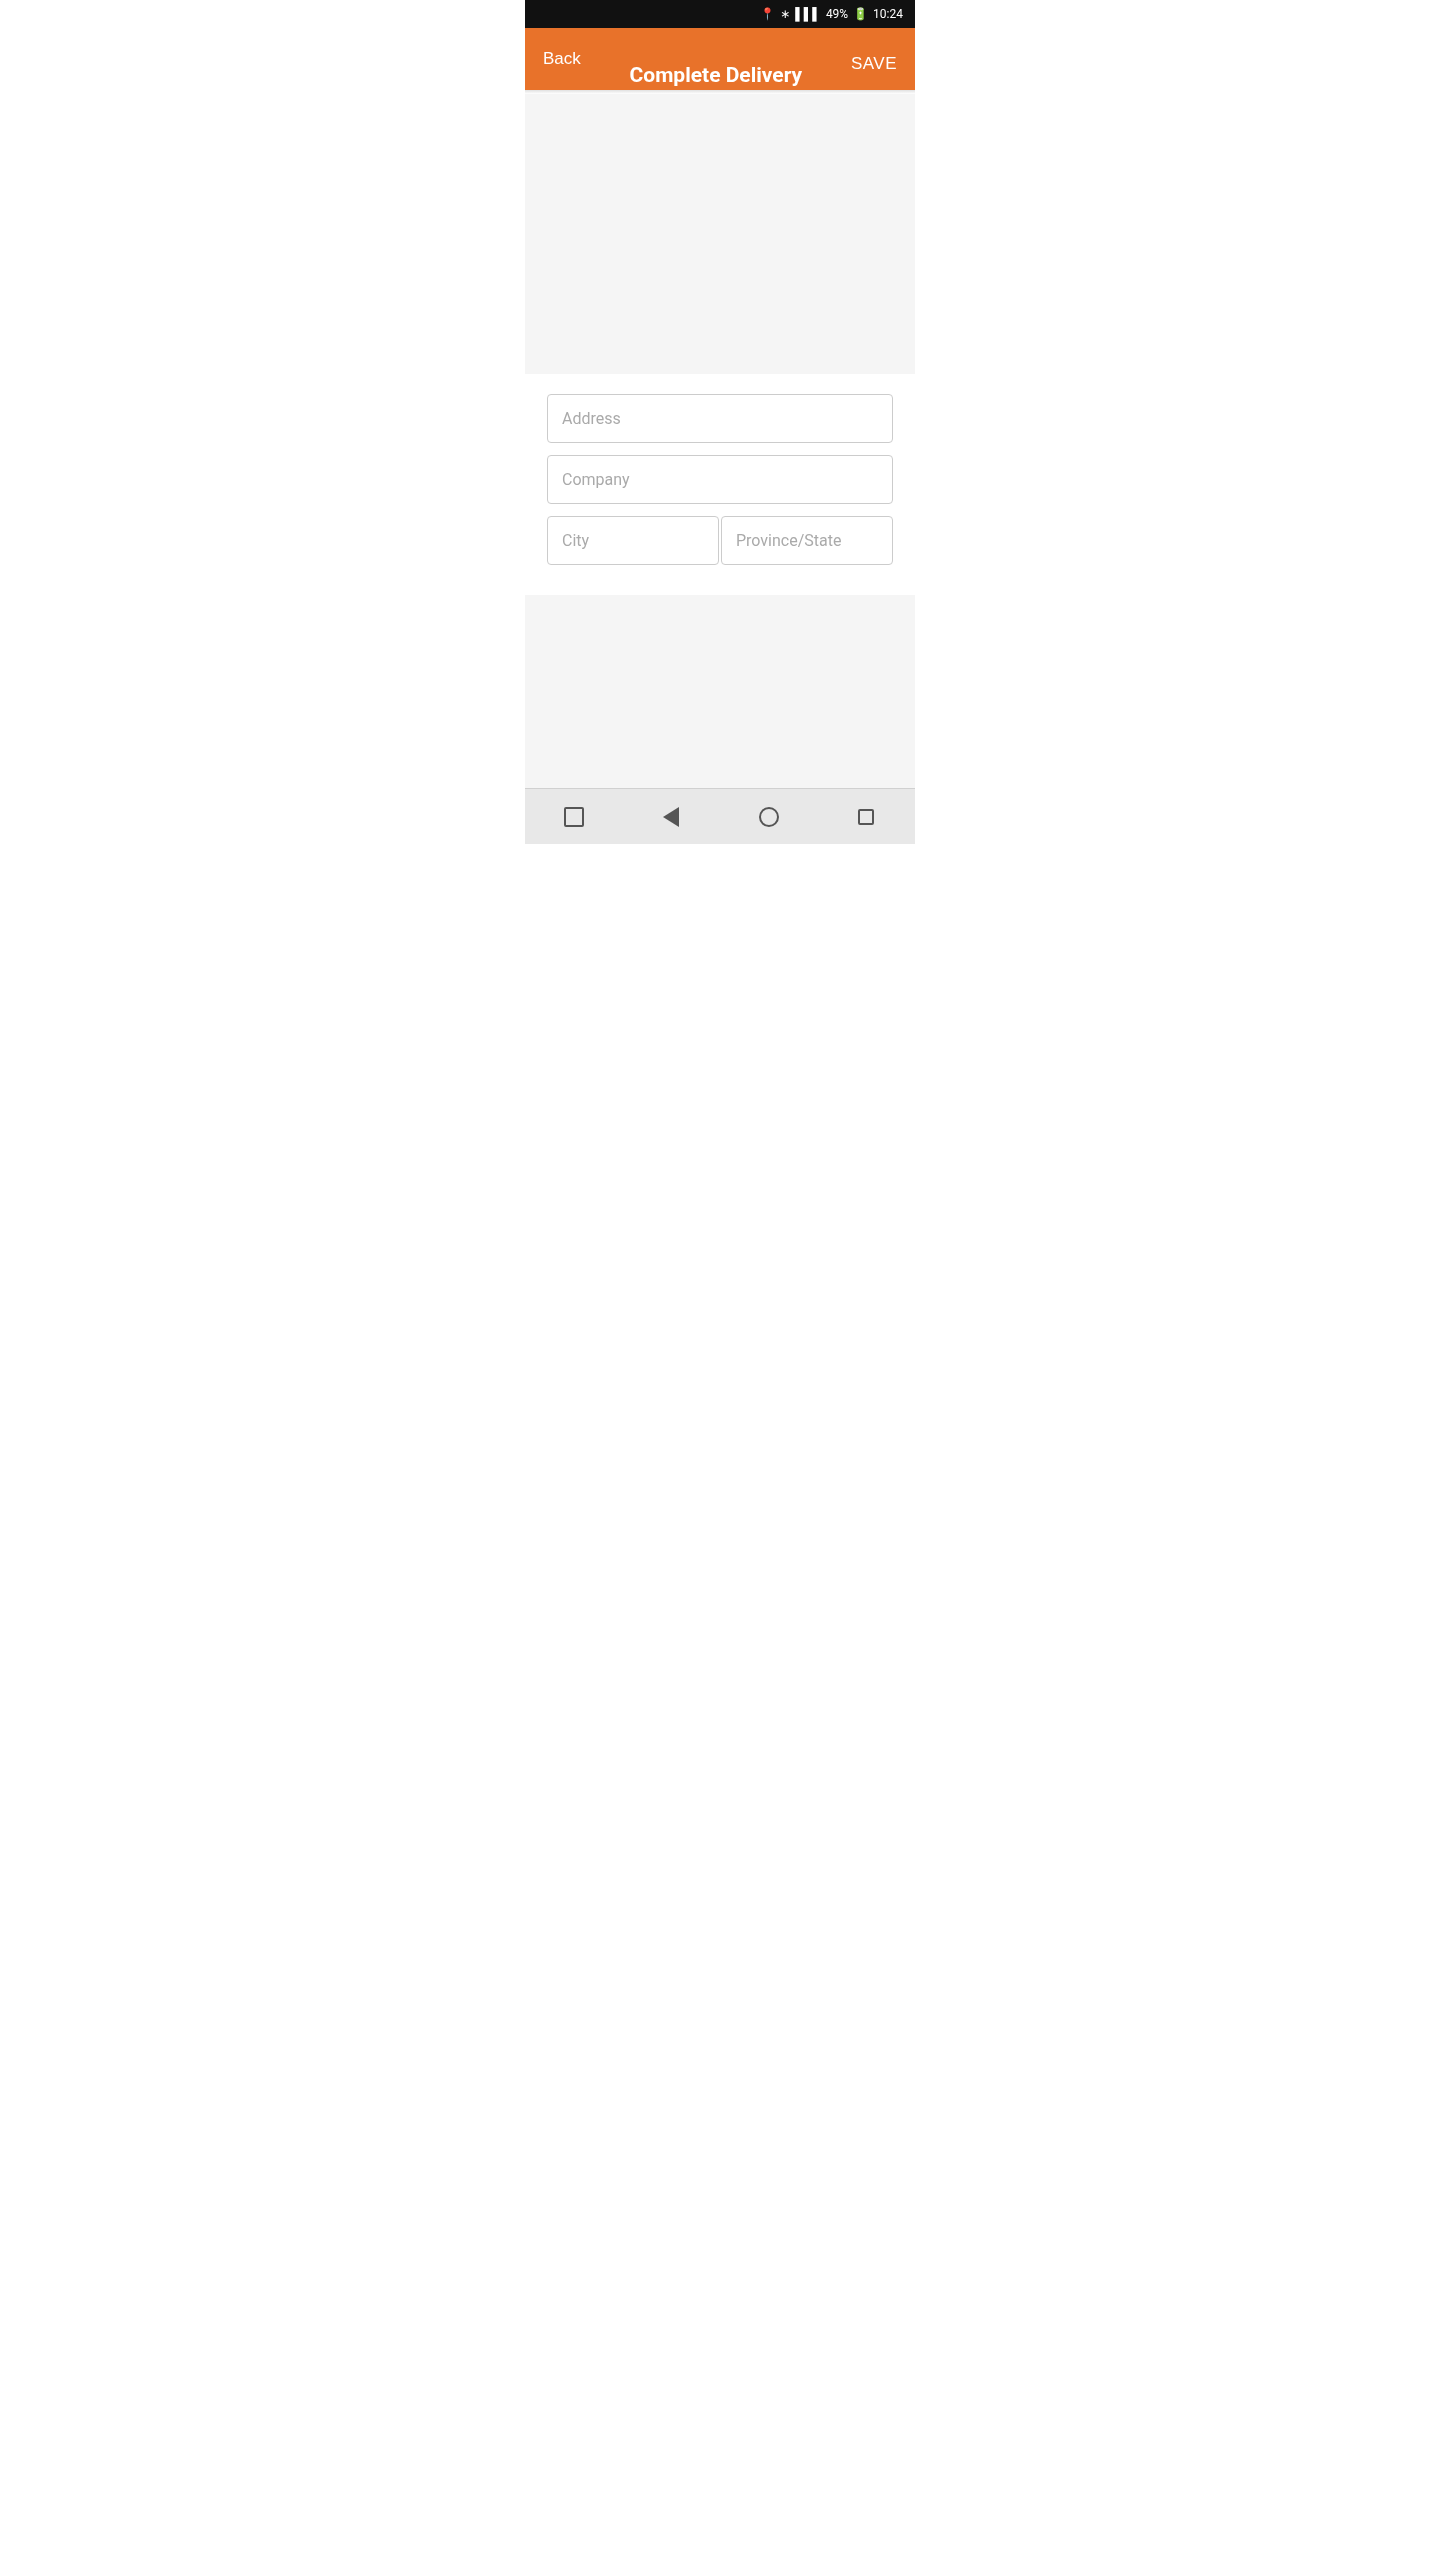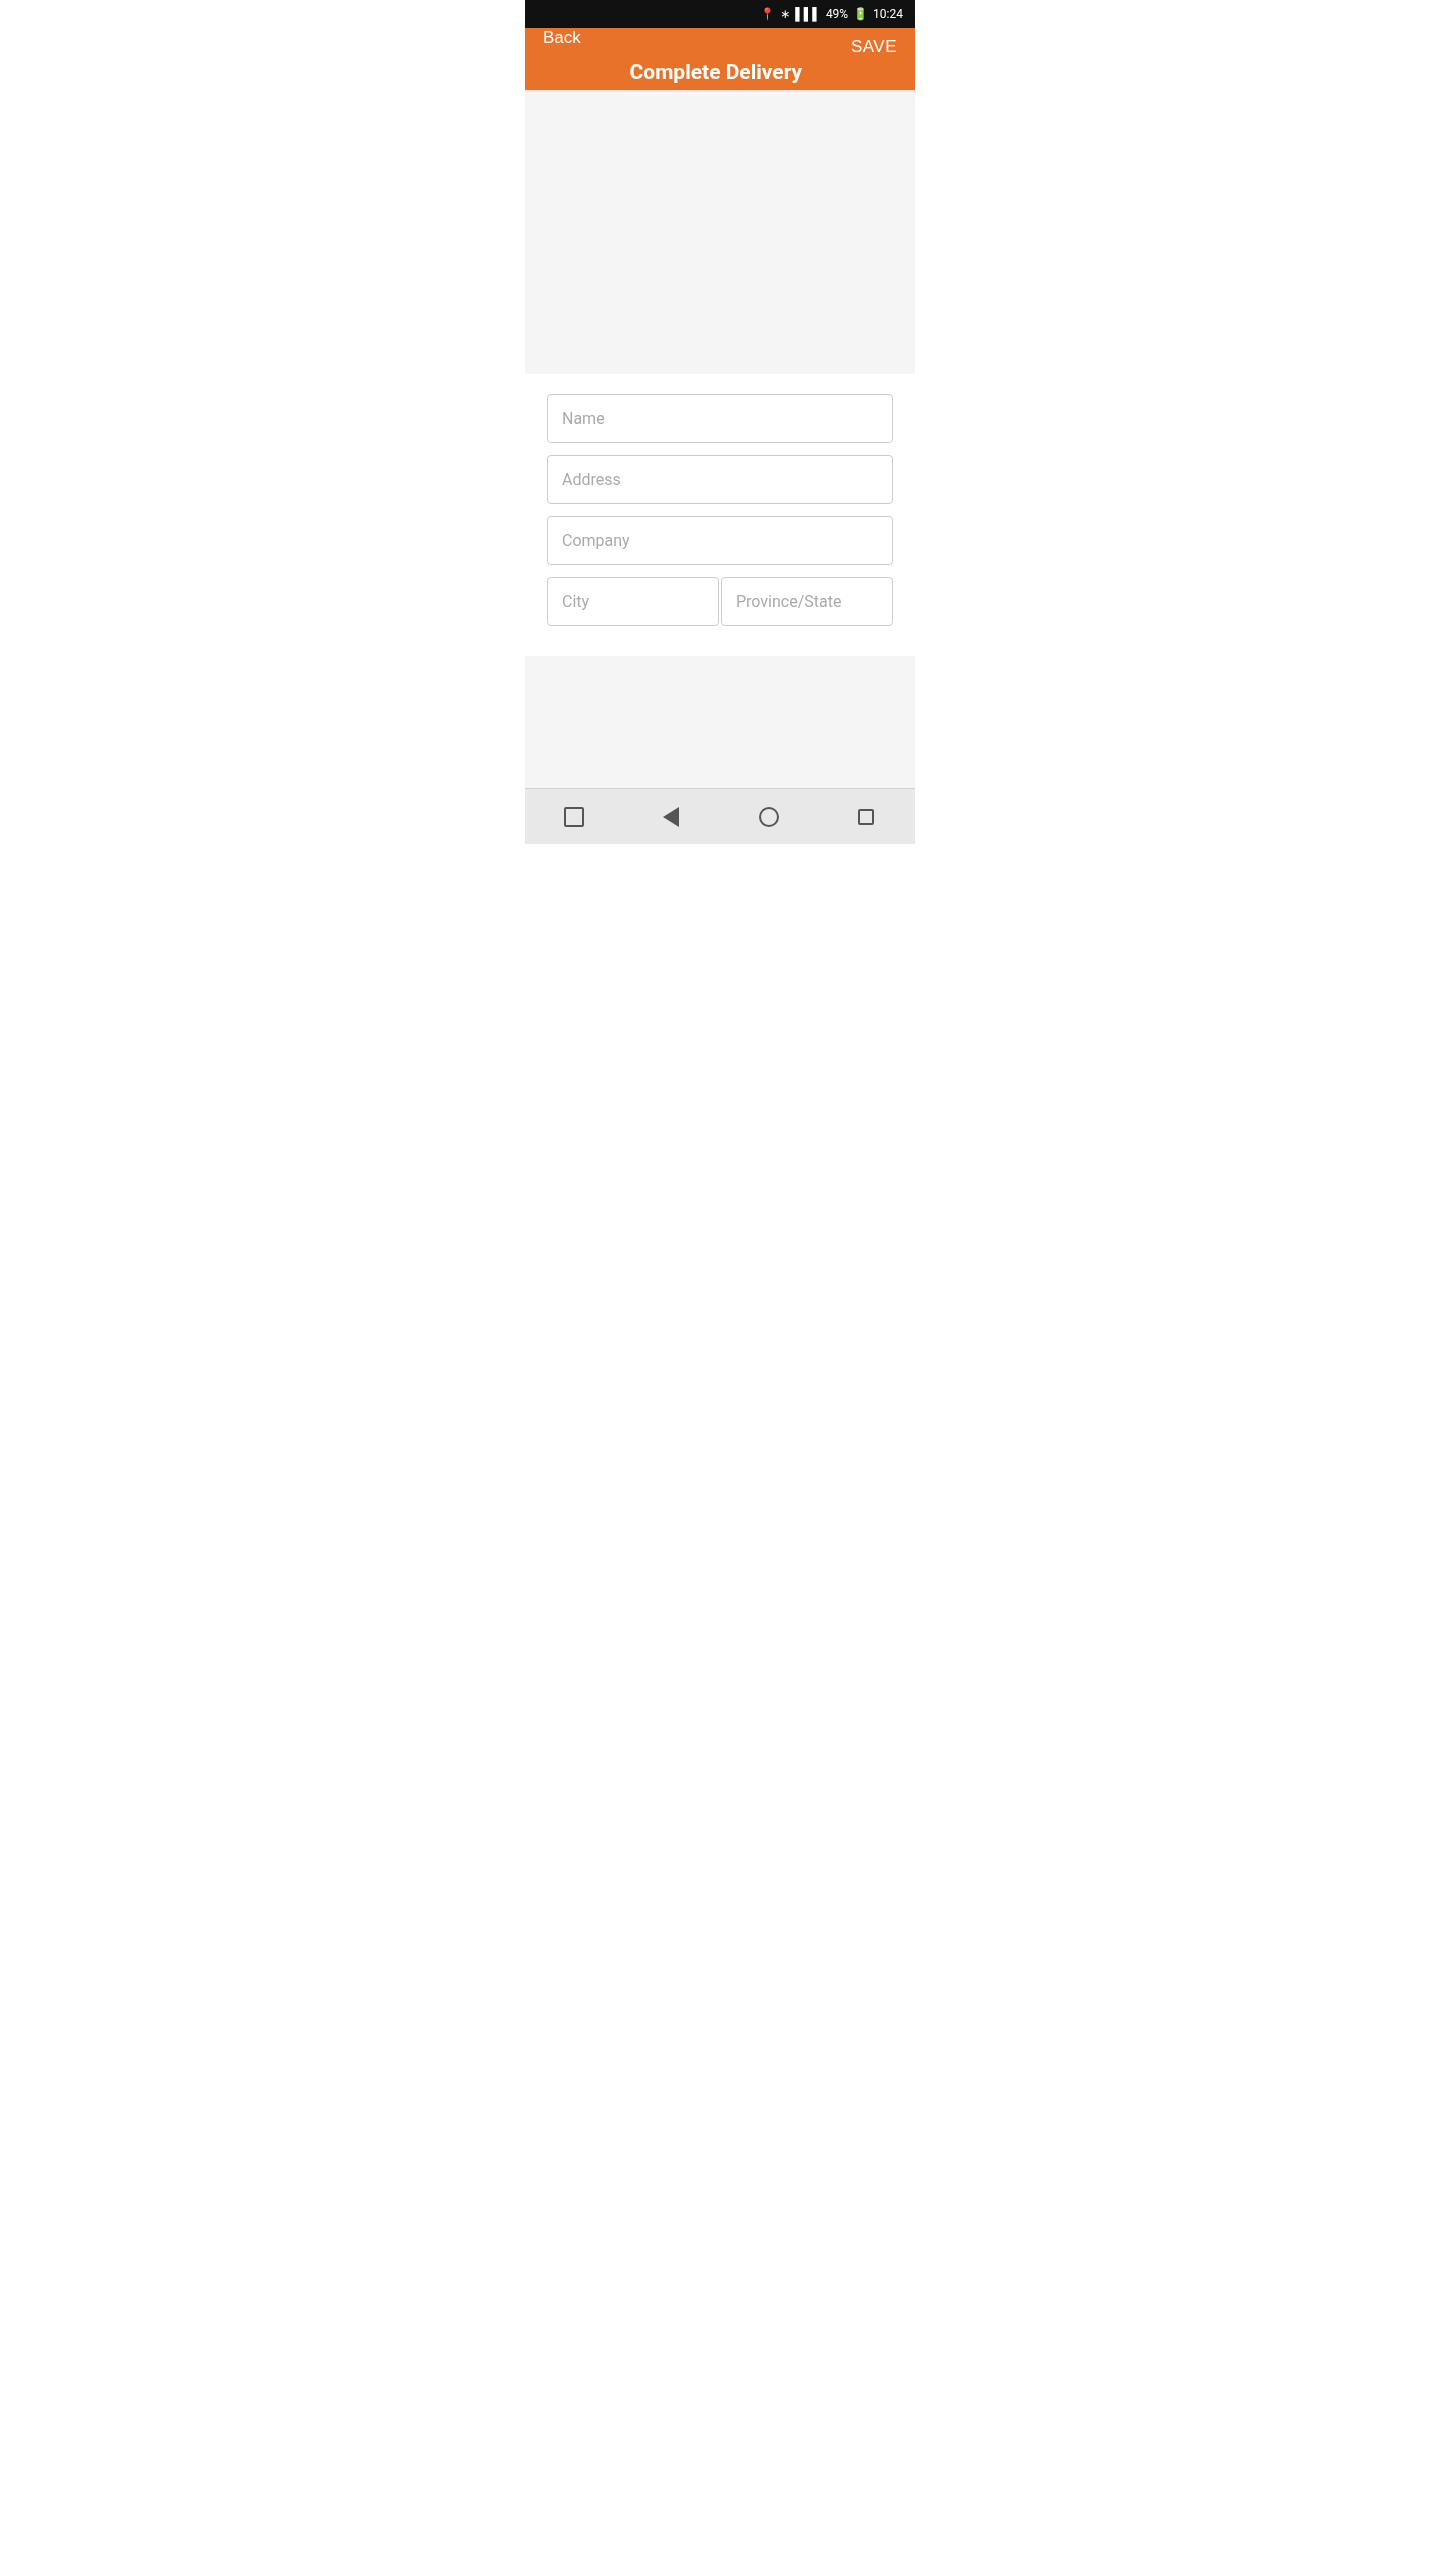--- a/index.html
+++ b/index.html
@@ -43,21 +43,21 @@
     .status-icon {
       color: #fff;
       font-size: 12px;
     }
 
     
     .app-bar {
       background: #E8722A;
       height: 62px;
       display: flex;
-      align-items: flex-start;
+      align-items: center;
       justify-content: space-between;
       padding: 0 18px;
       flex-shrink: 0;
     }
 
     .app-bar-back {
       color: #fff;
       font-size: 17px;
       font-weight: 400;
       background: none;
@@ -208,21 +208,20 @@
   <button class="app-bar-back">Back</button>
   <span class="app-bar-title">Complete Delivery</span>
   <button class="app-bar-save">SAVE</button>
 </div>
 
 <div class="app-bar-shadow"></div>
 
 <div class="content">
   <div class="form-section">
 
-    <input class="form-field" type="text" placeholder="Name" style="">
 
     <input class="form-field" type="text" placeholder="Address" style="">
 
     <input class="form-field" type="text" placeholder="Company" style="">
 
     <div class="form-row">
       <input class="form-field" type="text" placeholder="City" style="">
       <input class="form-field" type="text" placeholder="Province/State" style="">
     </div>
 

